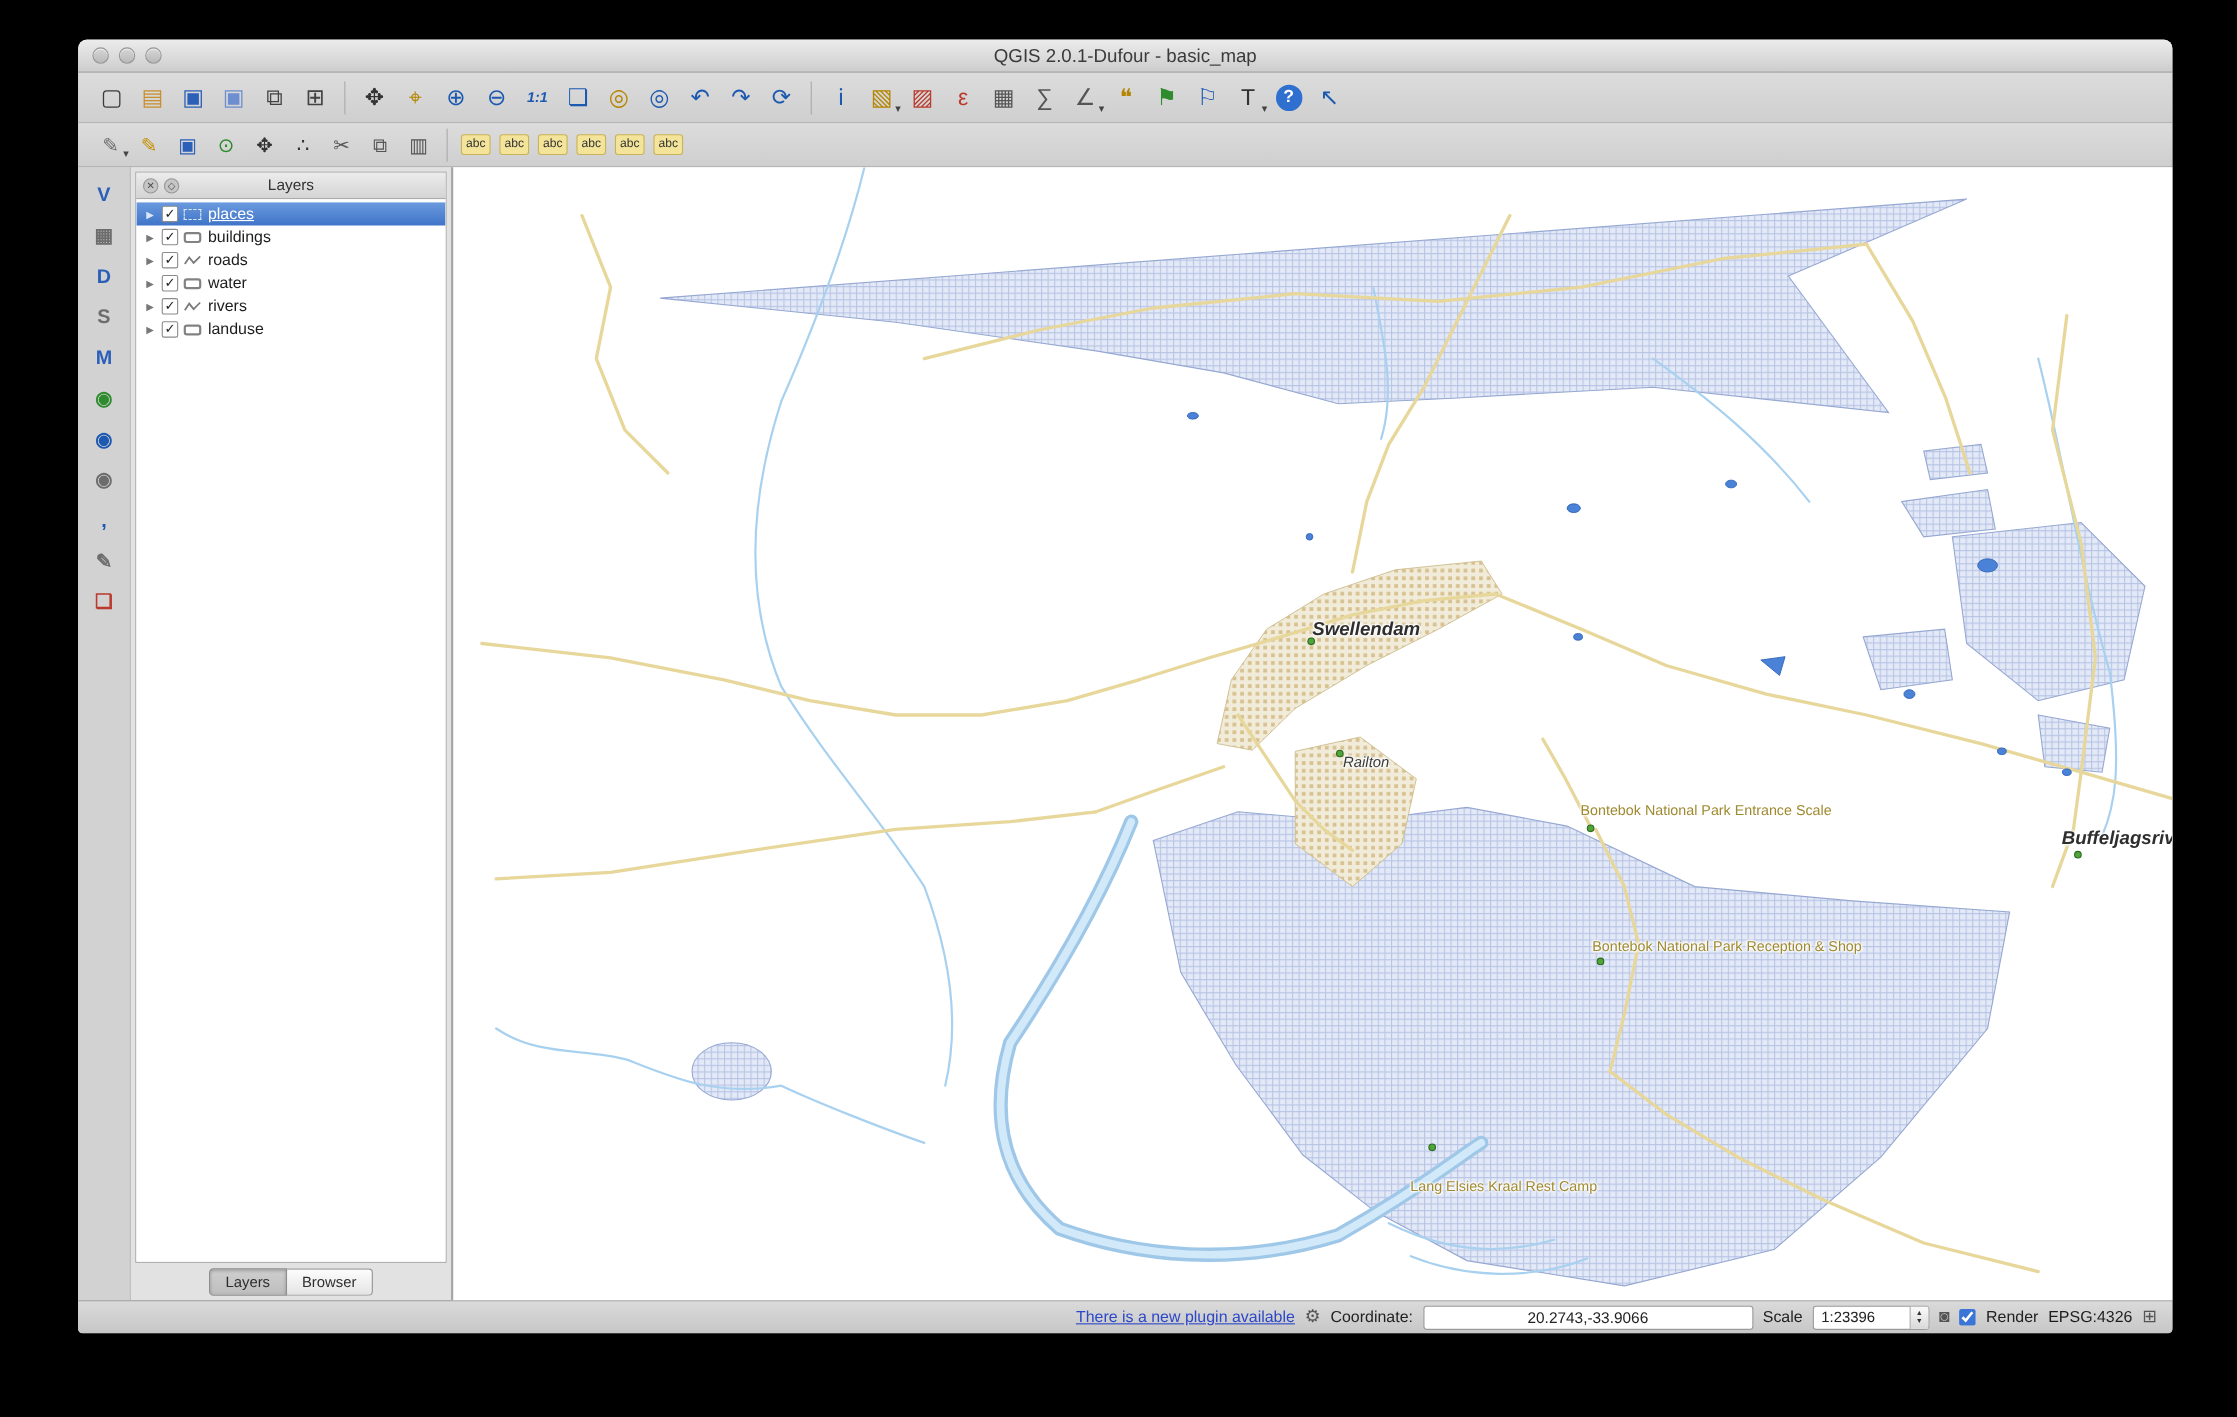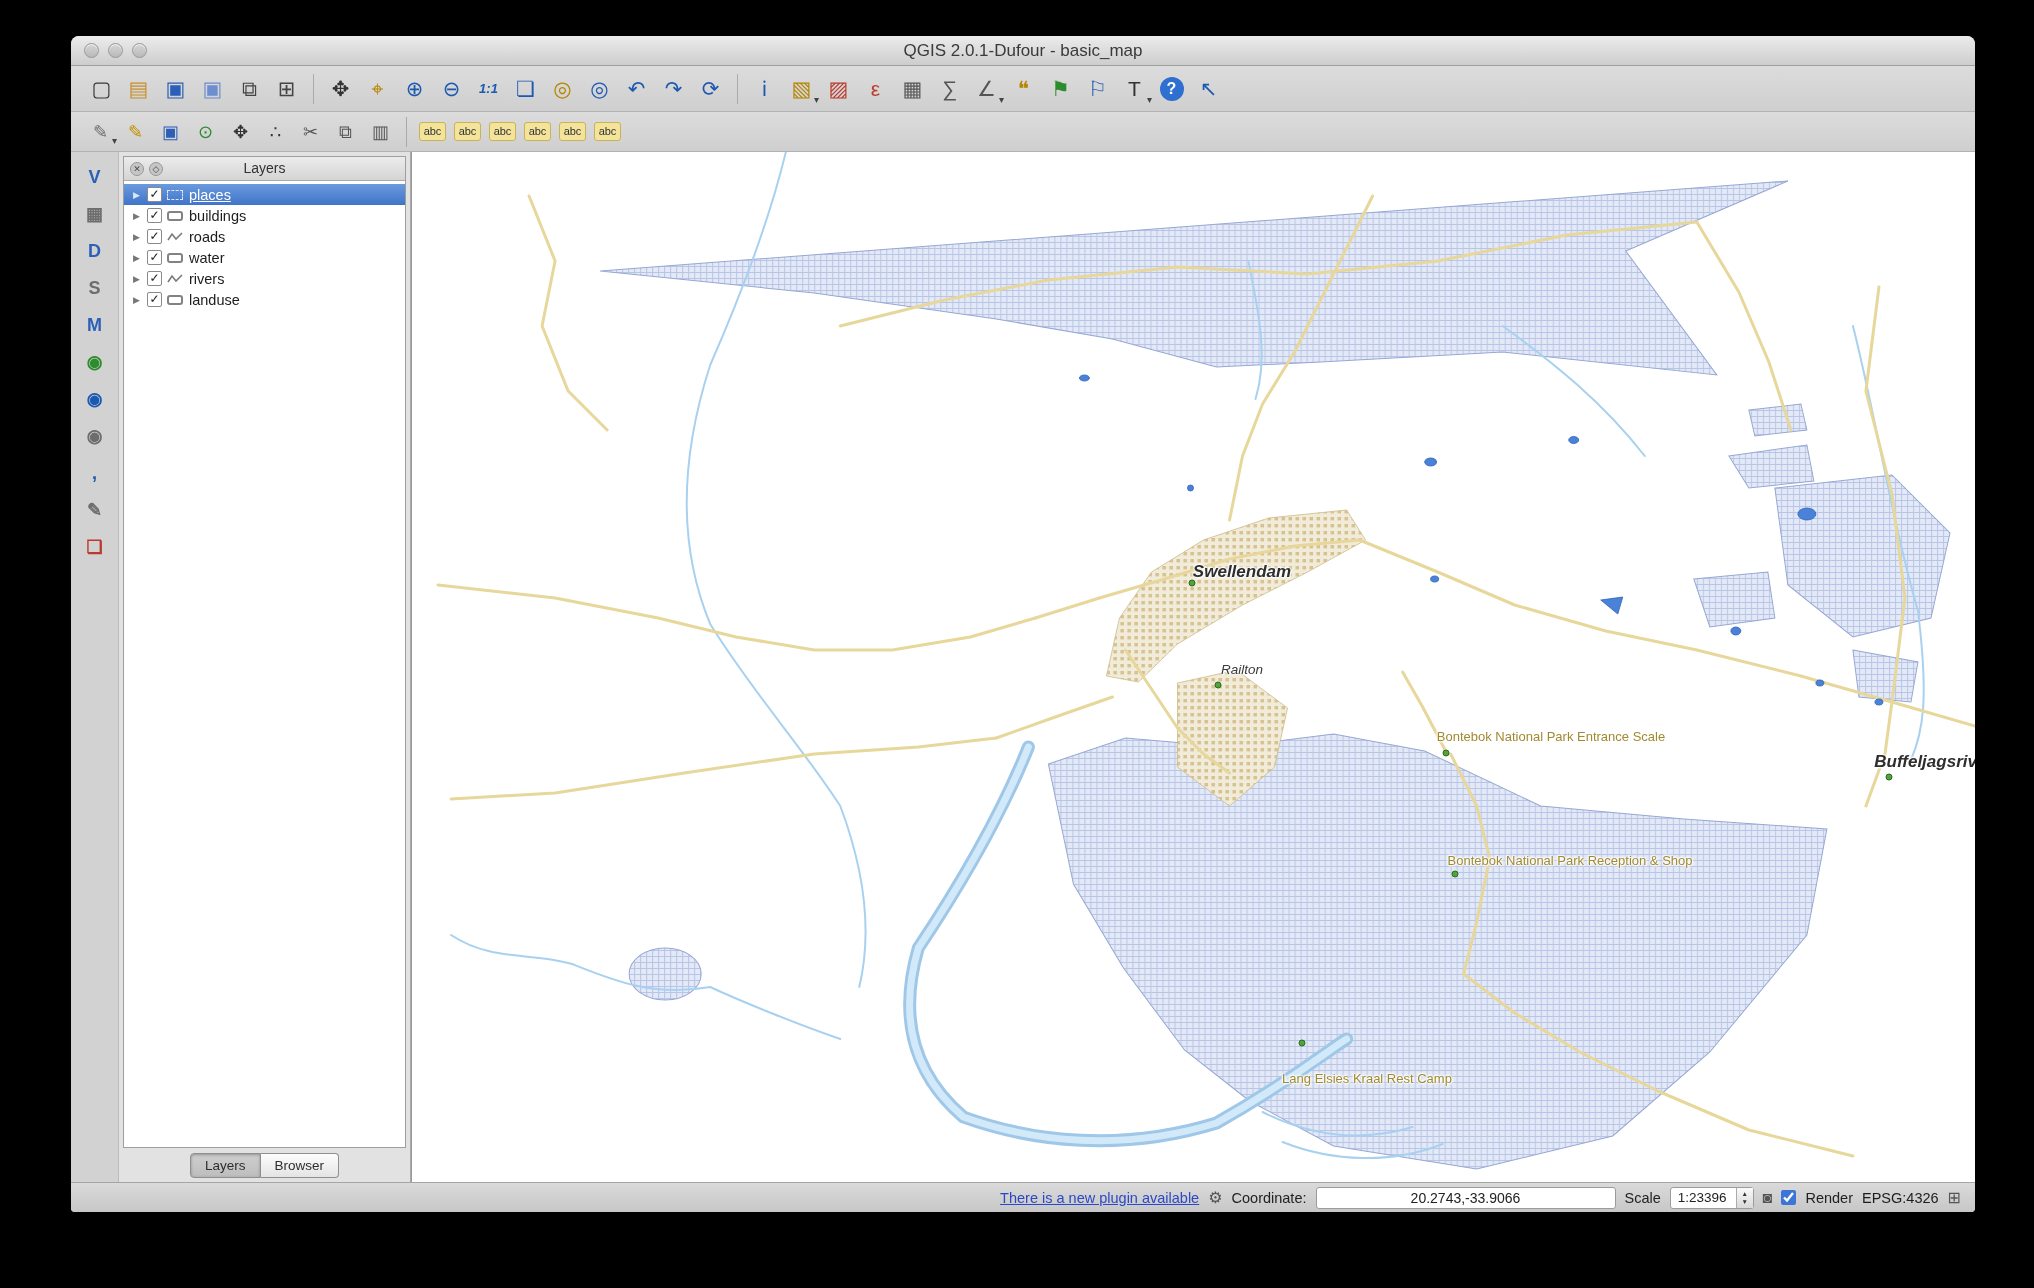--- a/index.html
+++ b/index.html
@@ -79,33 +79,33 @@
   .ptab:last-child { border-radius:0 4px 4px 0; border-left:none; }
 
   
   .map-canvas { flex:1; position:relative; background:#fff; border-left:1px solid #9a9a9a; overflow:hidden; }
   svg.map { position:absolute; inset:0; width:100%; height:100%; }
   .map-labels { position:absolute; inset:0; pointer-events:none; }
   .map-label { position:absolute; transform:translate(-50%,-50%); white-space:nowrap;
     font-size:13px; color:var(--poi_label,#a08a30);
     text-shadow:0 0 2px #fff, 0 0 2px #fff, 0 0 3px #fff, 1px 1px 2px #fff, -1px -1px 2px #fff; }
   .map-label.town { font-size:17px; font-style:italic; font-weight:bold; color:var(--town_label,#2e2e2e); }
-  .map-label.town-small { font-size:13.5px; font-style:italic; color:#3a3a3a; }
+  .map-label.town-small { font-size:13.5px; font-style:italic; color:#3a3a3a;margin-top:24px; }
   .place-dot { position:absolute; width:7px; height:7px; border-radius:50%;
     background:#51a33c; border:1px solid #2c6b1e; transform:translate(-50%,-50%); }
 
   
   .statusbar { height:30px; flex:0 0 30px; background:linear-gradient(#dadada,#c7c7c7);
     border-top:1px solid #a5a5a5; display:flex; align-items:center; justify-content:flex-end;
     gap:9px; padding:0 14px; font-size:14.5px; color:#222; }
   .plugin-link { color:#2c48c8; text-decoration:underline; }
   .sb-icon { font-size:16px; color:#555; line-height:1; }
   .coordinate-input { width:300px; height:22px; border:1px solid #9b9b9b; border-radius:3px;
     background:#fff; text-align:center; font-size:14px; font-family:inherit; color:#222; }
-  .scale-combo { width:84px; height:22px; border:1px solid #9b9b9b; border-radius:3px;
+  .scale-combo { width:106px; height:22px; border:1px solid #9b9b9b; border-radius:3px;
     background:#fff; display:flex; align-items:center; padding-left:7px; font-size:13.5px; }
   .scale-combo .stepper { margin-left:auto; width:17px; height:100%;
     background:linear-gradient(#fafafa,#d9d9d9); border-left:1px solid #ababab;
     display:flex; flex-direction:column; align-items:center; justify-content:center;
     font-size:6.5px; color:#333; line-height:1.1; }
   .render-cb { width:15px; height:15px; accent-color:#3b76d6; }
   .epsg { color:#1d1d1d; }
 </style>
 </head>
 <body>

